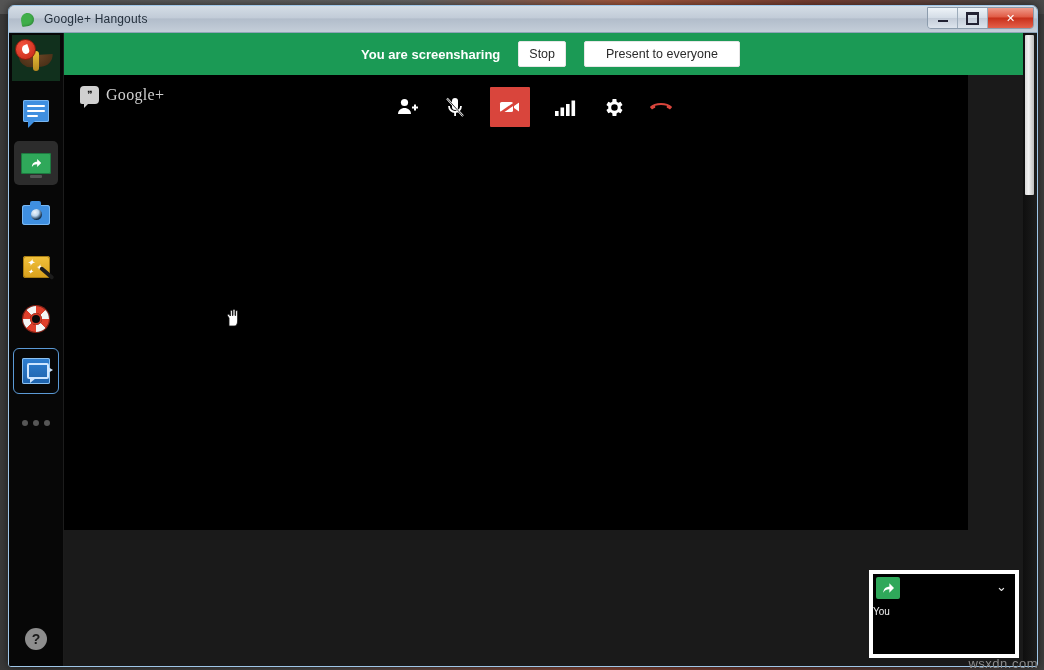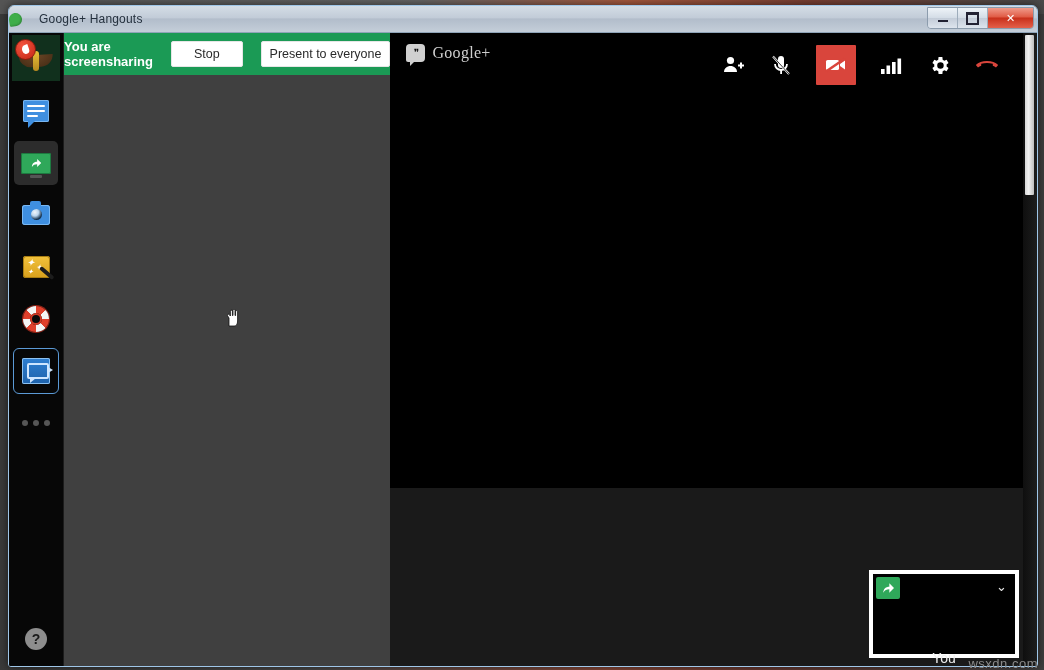--- a/index.html
+++ b/index.html
@@ -39,21 +39,21 @@
 
   
   #titlebar {
     position: relative;
     height: 26px;
     background: linear-gradient(180deg,#d4dde6 0%,#c2ccd8 45%,#b2bdcb 50%,#c4ced9 100%);
     background-color:#c6d0db;
     border-bottom: 1px solid #8fa4b8;
     display: flex; align-items: center;
   }
-  #titlebar-left { display:flex; align-items:center; padding-left:0; gap:17px; }
+  #titlebar-left { display:flex; align-items:center; padding-left:12px; gap:10px; }
   .tb-bubble {
     width: 13px; height: 13px;
     background: #3fae4a;
     border-radius: 50% 50% 50% 10%;
     transform: rotate(-10deg);
     box-shadow: inset -1px -1px 2px rgba(0,0,0,.2);
   }
   #titlebar-title {
     font-size: 12px; color: #24303d;
     font-family: "Liberation Sans", sans-serif;
@@ -167,35 +167,35 @@
   .ic-vchat .tail{position:absolute;left:8px;bottom:1px;border-left:6px solid #cfe6ff;border-bottom:5px solid transparent;}
 
   .ic-more{display:flex;gap:5px;}
   .ic-more span{width:6px;height:6px;border-radius:50%;background:#565656;}
 
   #help-btn{position:absolute;bottom:16px;left:50%;transform:translateX(-50%);
      width:22px;height:22px;border-radius:50%;background:#8d8d8d;color:#1a1a1a;
      font-size:14px;display:flex;align-items:center;justify-content:center;font-weight:bold;}
 
   
-  #content{flex:1;position:relative;background:#404040;display:flex;flex-direction:row;min-width:0;}
+  #content{flex:1;position:relative;background:#404040;display:flex;flex-direction:column;min-width:0;}
 
   
   #share-bar{
     height:42px; background:#1b9a55;
     display:flex;align-items:center;justify-content:center;gap:18px;
     flex:0 0 42px;
   }
   #share-bar .msg{color:#fff;font-size:13px;font-weight:bold;}
   .gbtn{
     background:#fff;color:#2a2a2a;font-size:12.5px;
     border:1px solid #e6e6e6;border-radius:2px;
-    padding:5px 22px; cursor:pointer; white-space:nowrap;
-  }
-  .gbtn.wide{padding:5px 8px;}
+    padding:5px 10px; cursor:pointer; white-space:nowrap;
+  }
+  .gbtn.wide{padding:5px 21px;}
 
   
   #stage-wrap{flex:1;position:relative;background:#1a1a1a;}
   #stage{
     position:absolute;left:0;top:0;width:904px;height:455px;background:#000;
   }
   #gplus-logo{position:absolute;left:16px;top:11px;display:flex;align-items:center;gap:7px;}
   #gplus-logo .bub{width:19px;height:18px;background:#d0d0d0;border-radius:4px 4px 4px 2px;position:relative;}
   #gplus-logo .bub:after{content:"";position:absolute;left:4px;bottom:-4px;border-left:5px solid #d0d0d0;border-bottom:5px solid transparent;}
   #gplus-logo .bub .q{position:absolute;left:0;right:0;top:3px;text-align:center;color:#111;font-size:10px;font-family:"Liberation Serif",serif;letter-spacing:-1px;}
@@ -206,21 +206,21 @@
   .tb-ic.boxed{width:40px;height:40px;background:#d9453c;border-radius:1px;}
 
   
   #thumb{
     position:absolute; right:18px; bottom:8px; width:150px; height:88px;
     background:#000; border:4px solid #fff; box-sizing:border-box;
   }
   #thumb .share-badge{position:absolute;left:3px;top:3px;width:24px;height:22px;background:#2fa85a;border-radius:2px;
       display:flex;align-items:center;justify-content:center;}
   #thumb .chev{position:absolute;right:8px;top:6px;color:#e8e8e8;font-size:13px;line-height:1;}
-  #thumb .you{position:absolute;left:0;right:0;top:32px;text-align:center;color:#f0f0f0;font-size:14px;margin-top:44px;}
+  #thumb .you{position:absolute;left:0;right:0;top:32px;color:#f0f0f0;font-size:10px;}
 
   
   #watermark{position:absolute;right:34px;bottom:18px;display:flex;align-items:flex-end;gap:2px;
       font-family:"Liberation Sans",sans-serif;font-weight:bold;font-size:46px;color:#2a2a2a;letter-spacing:-1px;
       pointer-events:none;user-select:none;}
   #mascot{width:56px;height:56px;position:relative;}
   #mascot .cap{position:absolute;left:6px;top:2px;width:40px;height:17px;background:#2f7d32;border-radius:16px 16px 3px 3px;}
   #mascot .cap:after{content:"";position:absolute;left:-6px;top:11px;width:30px;height:7px;background:#256628;border-radius:4px;}
   #mascot .face{position:absolute;left:12px;top:14px;width:32px;height:33px;background:#d6a97e;border-radius:10px 12px 14px 14px;}
   #mascot .eye{position:absolute;top:20px;width:11px;height:11px;border-radius:50%;background:#e9f4fb;border:2px solid #2a2a2a;}

